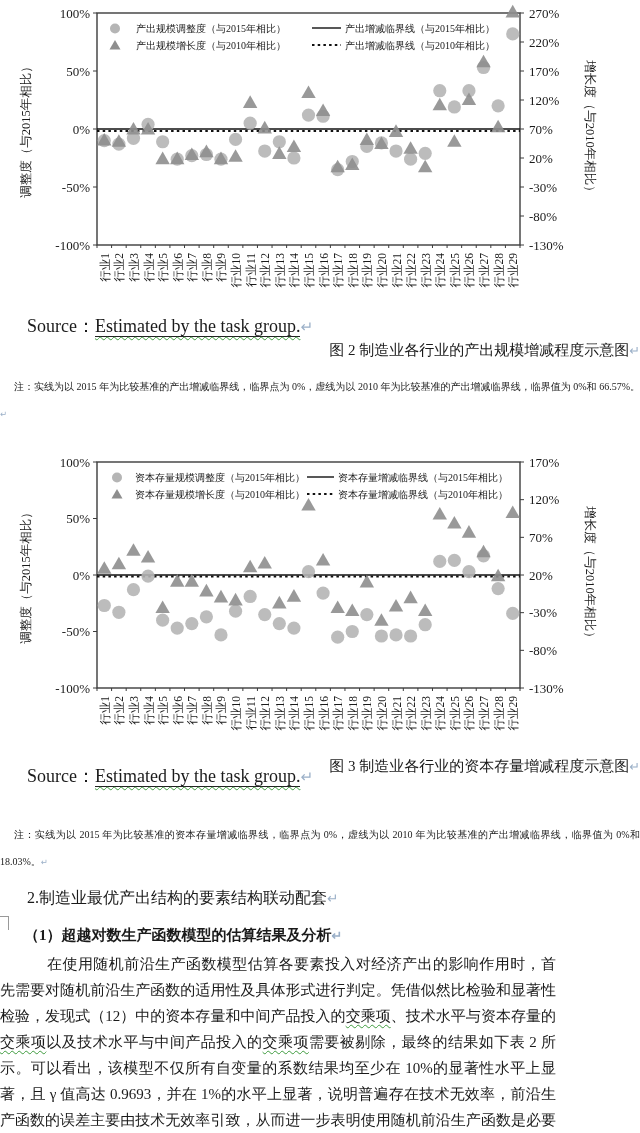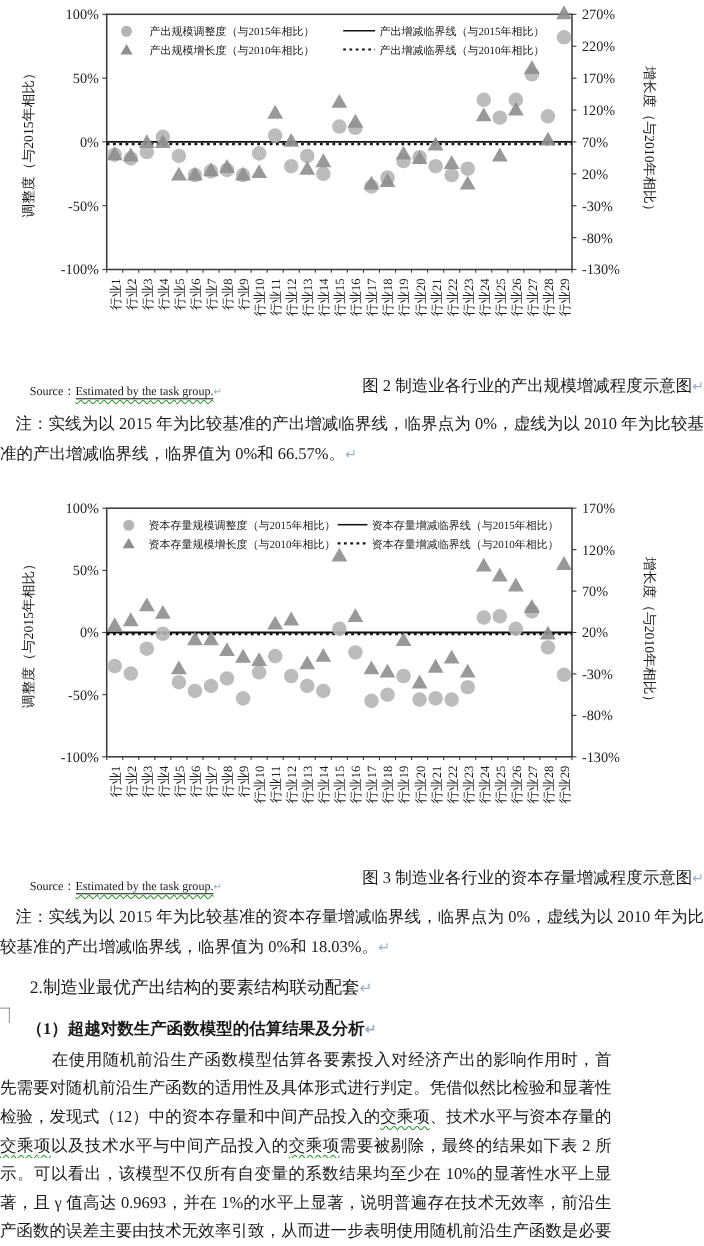--- a/index.html
+++ b/index.html
@@ -1,26 +1,26 @@
 <!DOCTYPE html>
 <html><head>
 <meta charset="utf-8">
 <style>
   html,body{margin:0;padding:0;background:#ffffff;}
   body{width:640px;height:1133px;position:relative;overflow:hidden;
        font-family:"Liberation Serif",serif;color:#1a1a1a;}
   .abs{position:absolute;}
-  .src{font-size:11px;white-space:nowrap;margin-top:34px;}
+  .src{font-size:18px;white-space:nowrap;}
   .u{text-decoration:underline wavy #3f9b3f;text-underline-offset:4px;
      text-decoration-thickness:1px;border-bottom:1px solid #222;}
   .w{text-decoration:underline wavy #3f9b3f;text-underline-offset:3px;
      text-decoration-thickness:1px;}
   .pm{color:#9bb0c8;font-size:0.85em;}
   .cap{left:0;width:600px;text-align:right;font-size:15px;margin-left:40px;}
-  .note{left:0;width:640px;font-size:15px;line-height:27px;
+  .note{left:0;width:640px;font-size:10px;line-height:27px;
         text-align:justify;text-indent:14px;}
   .heading{left:27px;font-size:16px;font-weight:normal;white-space:nowrap;}
   .sub{left:24px;font-size:15px;white-space:nowrap;font-weight:bold;}
   .para{left:0;width:556px;font-size:15px;line-height:26px;
         text-align:justify;text-indent:47px;}
   svg text{font-family:"Liberation Serif",serif;fill:#1a1a1a;}
   .artifact{left:0;top:916px;width:8px;height:13px;
             border-top:1.5px solid #999;border-right:1.5px solid #999;}
 </style>
 </head>
@@ -345,21 +345,21 @@
     <line x1="307" y1="477" x2="334" y2="477" stroke="#111111" stroke-width="1.4"></line>
     <text x="338" y="481" font-size="10">资本存量增减临界线（与2015年相比）</text>
     <polygon points="117,489 111.5,498.5 122.5,498.5" fill="#8e8e8e"></polygon>
     <text x="135" y="498" font-size="10">资本存量规模增长度（与2010年相比）</text>
     <line x1="307" y1="494" x2="334" y2="494" stroke="#111111" stroke-width="2" stroke-dasharray="2.5 3.2"></line>
     <text x="338" y="498" font-size="10">资本存量增减临界线（与2010年相比）</text>
   </svg>
 
 <div class="abs src" style="left:27px;top:764px"><span>Source：</span><span class="u">Estimated by the task group.</span><span class="pm">↵</span></div>
 
-<div class="abs cap" style="top:789px"><span>图 3 制造业各行业的资本存量增减程度示意图</span><span class="pm">↵</span></div>
+<div class="abs cap" style="top:757px"><span>图 3 制造业各行业的资本存量增减程度示意图</span><span class="pm">↵</span></div>
 
 <div class="abs note" style="top:821px"><span>注：实线为以 2015 年为比较基准的资本存量增减临界线，临界点为 0%，虚线为以 2010 年为比较基准的产出增减临界线，临界值为 0%和 18.03%。</span><span class="pm">↵</span></div>
 
 <div class="abs heading" style="top:888px"><span>2.制造业最优产出结构的要素结构联动配套</span><span class="pm">↵</span></div>
 
 <div class="abs sub" style="top:926px"><span>（1）超越对数生产函数模型的估算结果及分析</span><span class="pm">↵</span></div>
 
 <div class="abs para" style="top:951px"><span>在使用随机前沿生产函数模型估算各要素投入对经济产出的影响作用时，首先需要对随机前沿生产函数的适用性及具体形式进行判定。凭借似然比检验和显著性检验，发现式（12）中的资本存量和中间产品投入的</span><span class="w">交乘项</span><span>、技术水平与资本存量的</span><span class="w">交乘项</span><span>以及技术水平与中间产品投入的</span><span class="w">交乘项</span><span>需要被剔除，最终的结果如下表 2 所示。可以看出，该模型不仅所有自变量的系数结果均至少在 10%的显著性水平上显著，且 γ 值高达 0.9693，并在 1%的水平上显著，说明普遍存在技术无效率，前沿生产函数的误差主要由技术无效率引致，从而进一步表明使用随机前沿生产函数是必要和有效的。</span><span class="pm">↵</span></div>
 
 <div class="abs artifact"></div>

